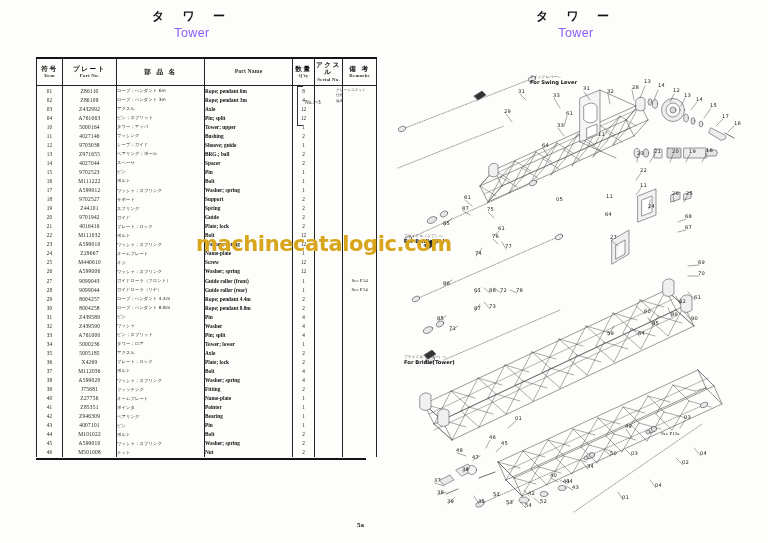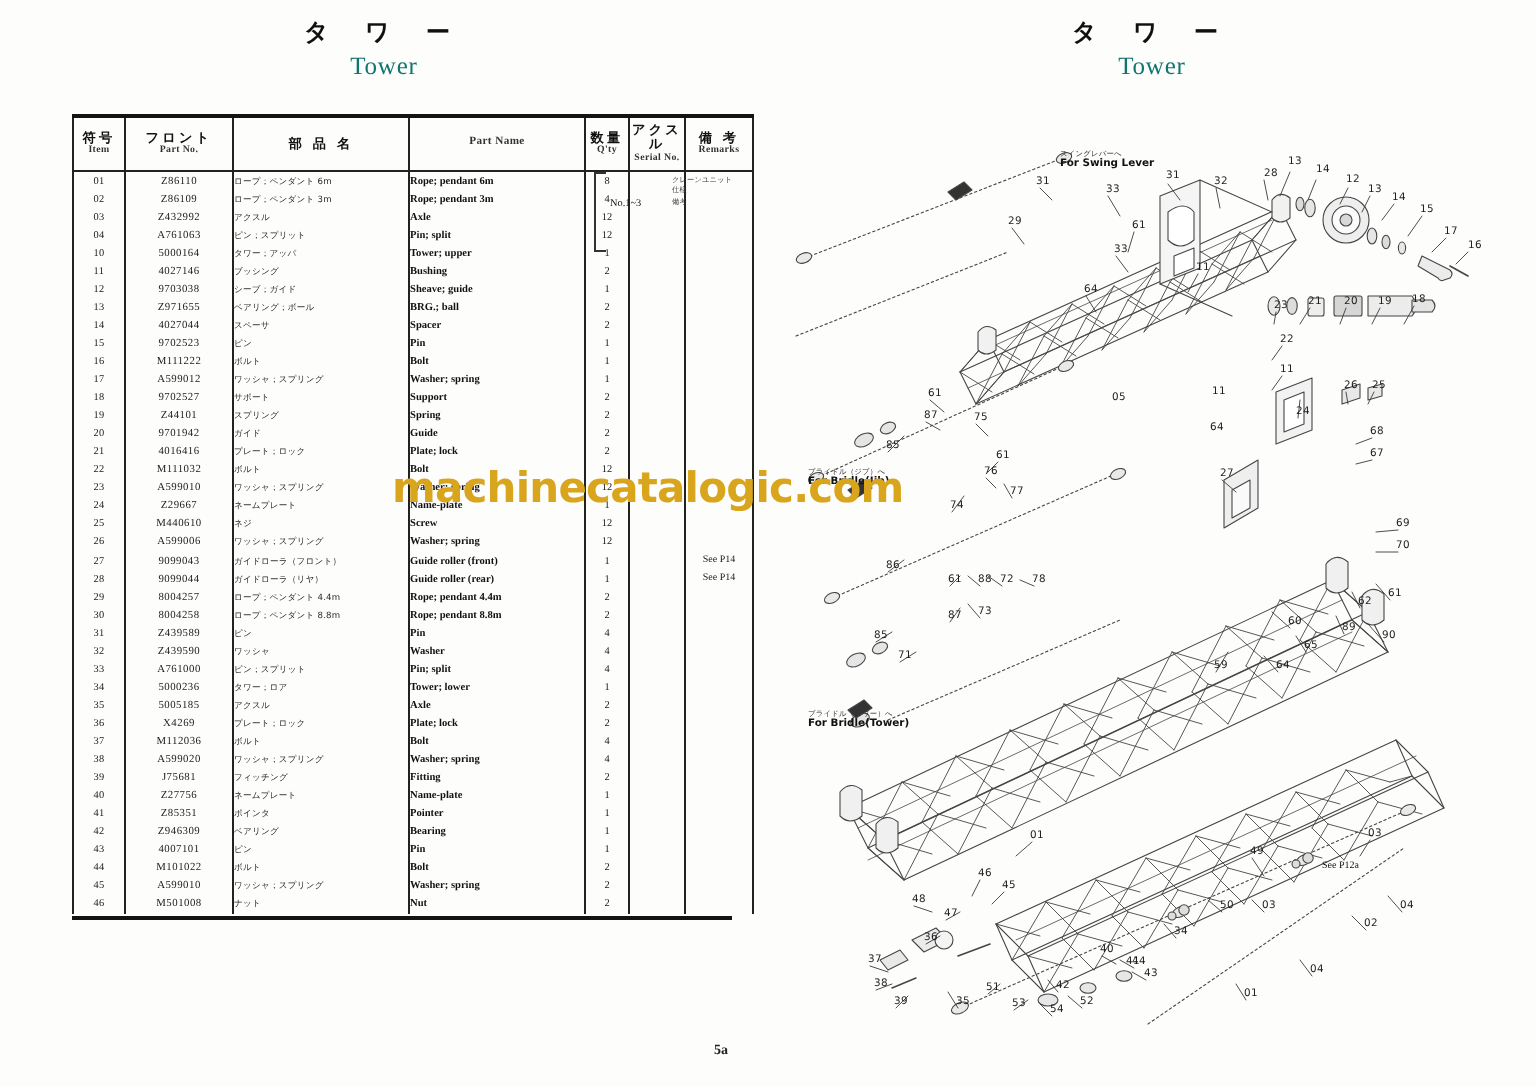--- a/index.html
+++ b/index.html
@@ -16,22 +16,22 @@
   
   .left{width:384px;height:543px;position:relative;}
   .right{width:384px;height:543px;position:relative;}
 
   .title-jp{
     text-align:center;font-family:"DejaVu Sans",sans-serif;
     font-size:12px;letter-spacing:7px;font-weight:600;
     margin-top:8px;color:#111;
   }
   .title-en{
-    text-align:center;font-family:Liberation Serif, serif;
-    font-size:12.5px;margin-top:1px;color:#0f766e;letter-spacing:.4px;
+    text-align:center;font-family:Liberation Sans, sans-serif;
+    font-size:12.5px;margin-top:1px;color:#8b5cf6;letter-spacing:.4px;
   }
 
   table.parts{
     position:absolute;left:36px;top:57px;width:330px;
     border-collapse:collapse;
     table-layout:fixed;
   }
   table.parts th,table.parts td{
     border-left:1px solid #222;border-right:1px solid #222;
     padding:0;
@@ -130,21 +130,21 @@
           <col class="c-ser">
           <col class="c-rem">
       </colgroup>
       <thead>
         <tr>
           <th>
             <span class="hd-jp">符号</span>
             <span class="hd-en">Item</span>
           </th>
           <th>
-            <span class="hd-jp">フロント</span>
+            <span class="hd-jp">プレート</span>
             <span class="hd-en">Part No.</span>
           </th>
           <th>
             <span class="hd-jp">部 品 名</span>
           </th>
           <th>
             <span class="hd-en" style="font-size:5.6px">Part Name</span>
           </th>
           <th>
             <span class="hd-jp">数量</span>

